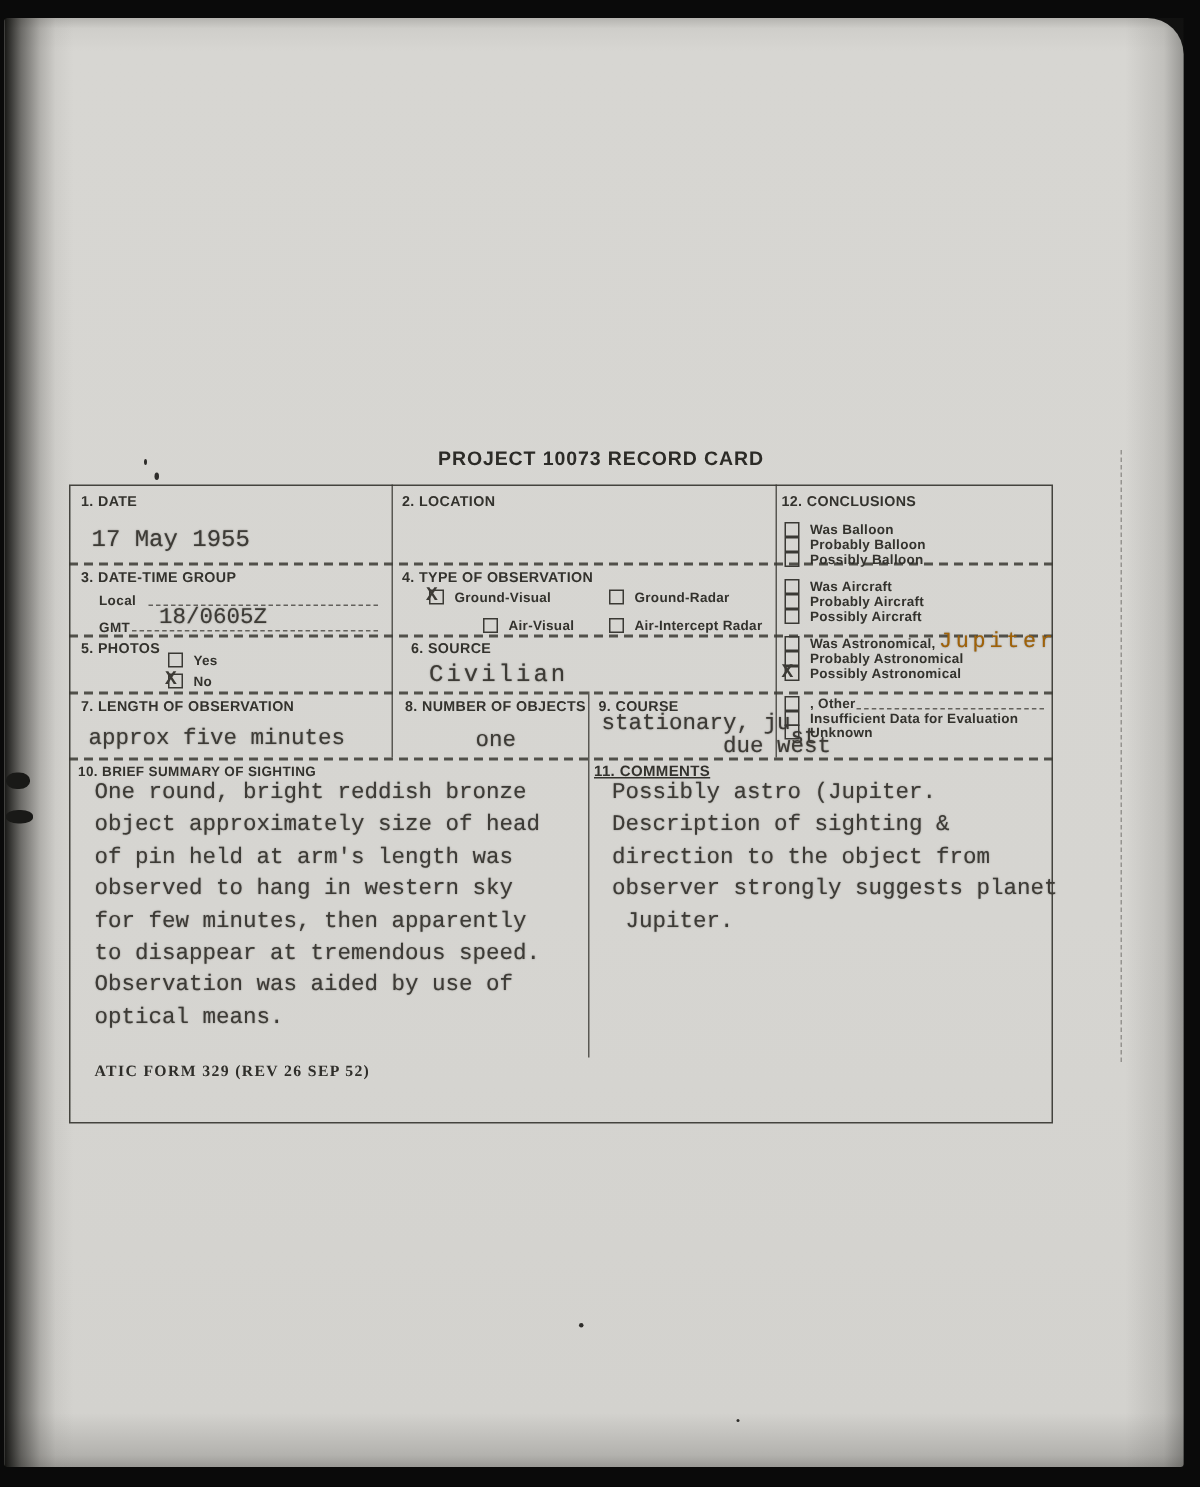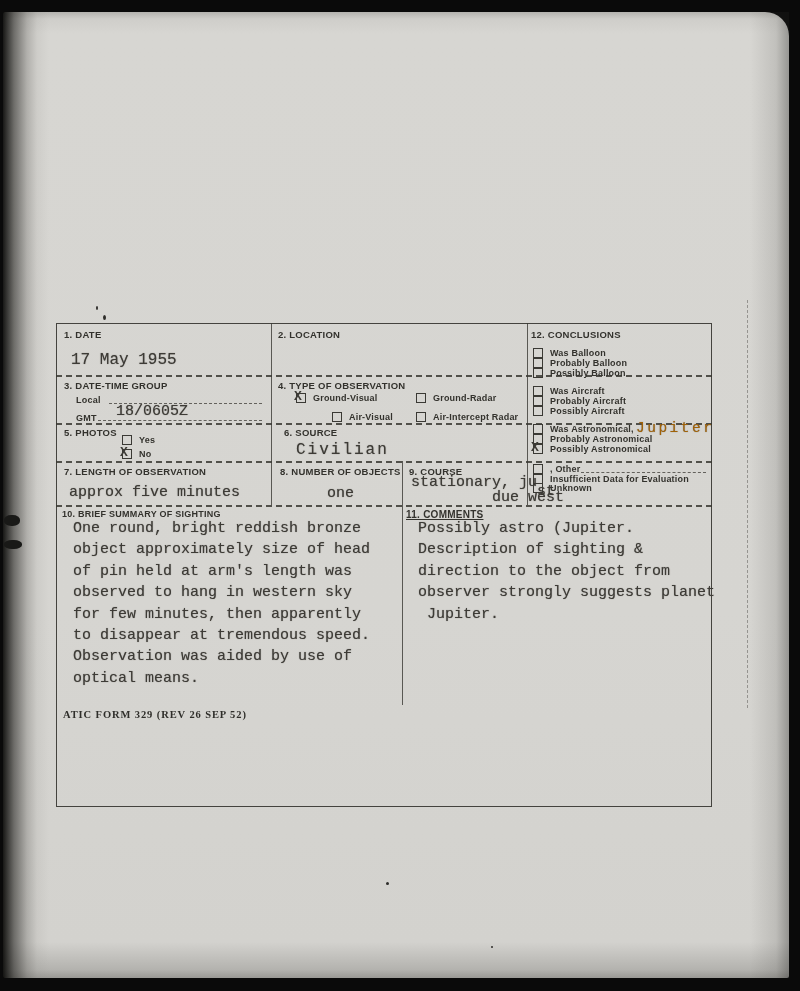--- a/index.html
+++ b/index.html
@@ -13,21 +13,21 @@
   .shade-right{position:absolute;left:750px;top:12px;width:39px;height:966px;
         background:linear-gradient(90deg,rgba(0,0,0,0) 0px,rgba(60,59,56,.14) 26px,rgba(30,30,28,.35) 39px);}
   .fold-line{position:absolute;left:747px;top:300px;height:408px;width:0;
         border-left:1px dashed rgba(70,69,64,.45);}
   .blob{position:absolute;background:#191917;border-radius:45%;}
   .speck{position:absolute;background:#2e2d2a;border-radius:50%;}
 
   .title{position:absolute;left:292px;top:298px;font-weight:700;font-size:13px;
         letter-spacing:.6px;color:#2c2b27;}
 
-  .card{position:absolute;left:56px;top:323px;width:656px;height:484px;}
+  .card{position:absolute;left:46px;top:323px;width:656px;height:426px;}
   .tbl-outer{position:absolute;inset:0;border:1.6px solid rgba(52,51,46,.9);}
   .hline{position:absolute;left:0;width:656px;height:0;border-top:2px dashed rgba(58,56,51,.85);}
   .vline{position:absolute;width:0;border-left:1.4px solid rgba(58,56,51,.8);}
 
   .lbl{position:absolute;font-weight:700;font-size:9.5px;letter-spacing:.25px;color:#33322d;white-space:nowrap;}
   .type{position:absolute;font-family:"Liberation Mono","DejaVu Sans Mono",monospace;
         font-size:15px;color:#3d3b36;white-space:pre;text-shadow:0 0 1px rgba(61,59,54,.65);}
   .type-lg{font-size:16px;}
 
   .dash-ul{position:absolute;height:0;border-top:1.5px dashed rgba(70,68,62,.8);}
@@ -64,20 +64,21 @@
   <div class="shade-right"></div>
   <div class="fold-line"></div>
 
   <div class="blob" style="left:4px;top:515px;width:16px;height:11px;"></div>
   <div class="blob" style="left:4px;top:540px;width:18px;height:9px;"></div>
   <div class="speck" style="left:103px;top:315px;width:3px;height:5px;"></div>
   <div class="speck" style="left:96px;top:306px;width:2px;height:4px;"></div>
   <div class="speck" style="left:386px;top:882px;width:3px;height:3px;"></div>
   <div class="speck" style="left:491px;top:946px;width:2px;height:2px;"></div>
 
+  <div class="title">PROJECT 10073 RECORD CARD</div>
 
   <div class="card">
     <div class="tbl-outer"></div>
     <div class="hline" style="top:52px;"></div>
     <div class="hline" style="top:100px;"></div>
     <div class="hline" style="top:138px;"></div>
     <div class="hline" style="top:182px;"></div>
     <div class="vline" style="left:215px;top:0;height:182px;"></div>
     <div class="vline" style="left:471px;top:0;height:182px;"></div>
     <div class="vline" style="left:346px;top:138px;height:244px;"></div>

